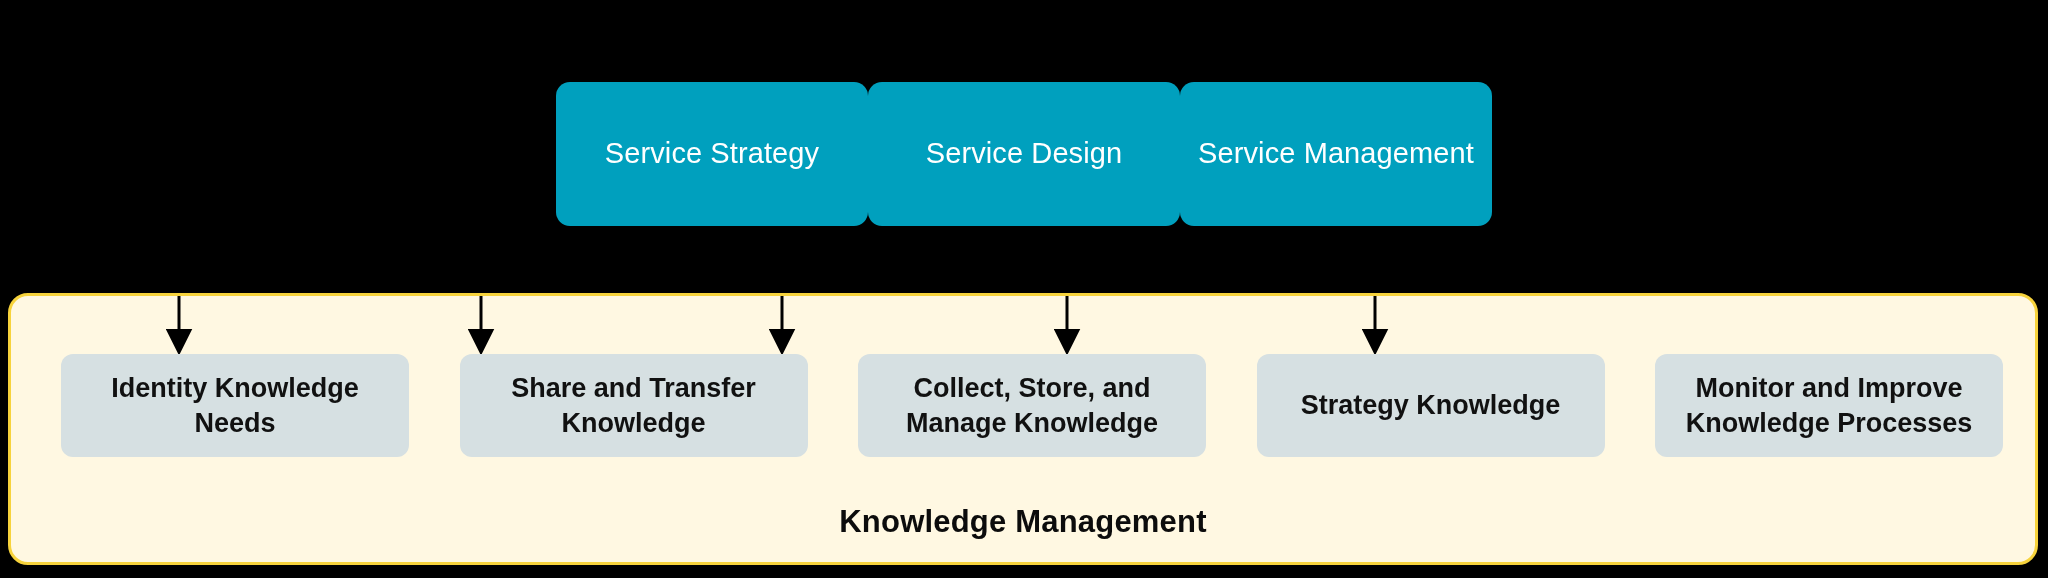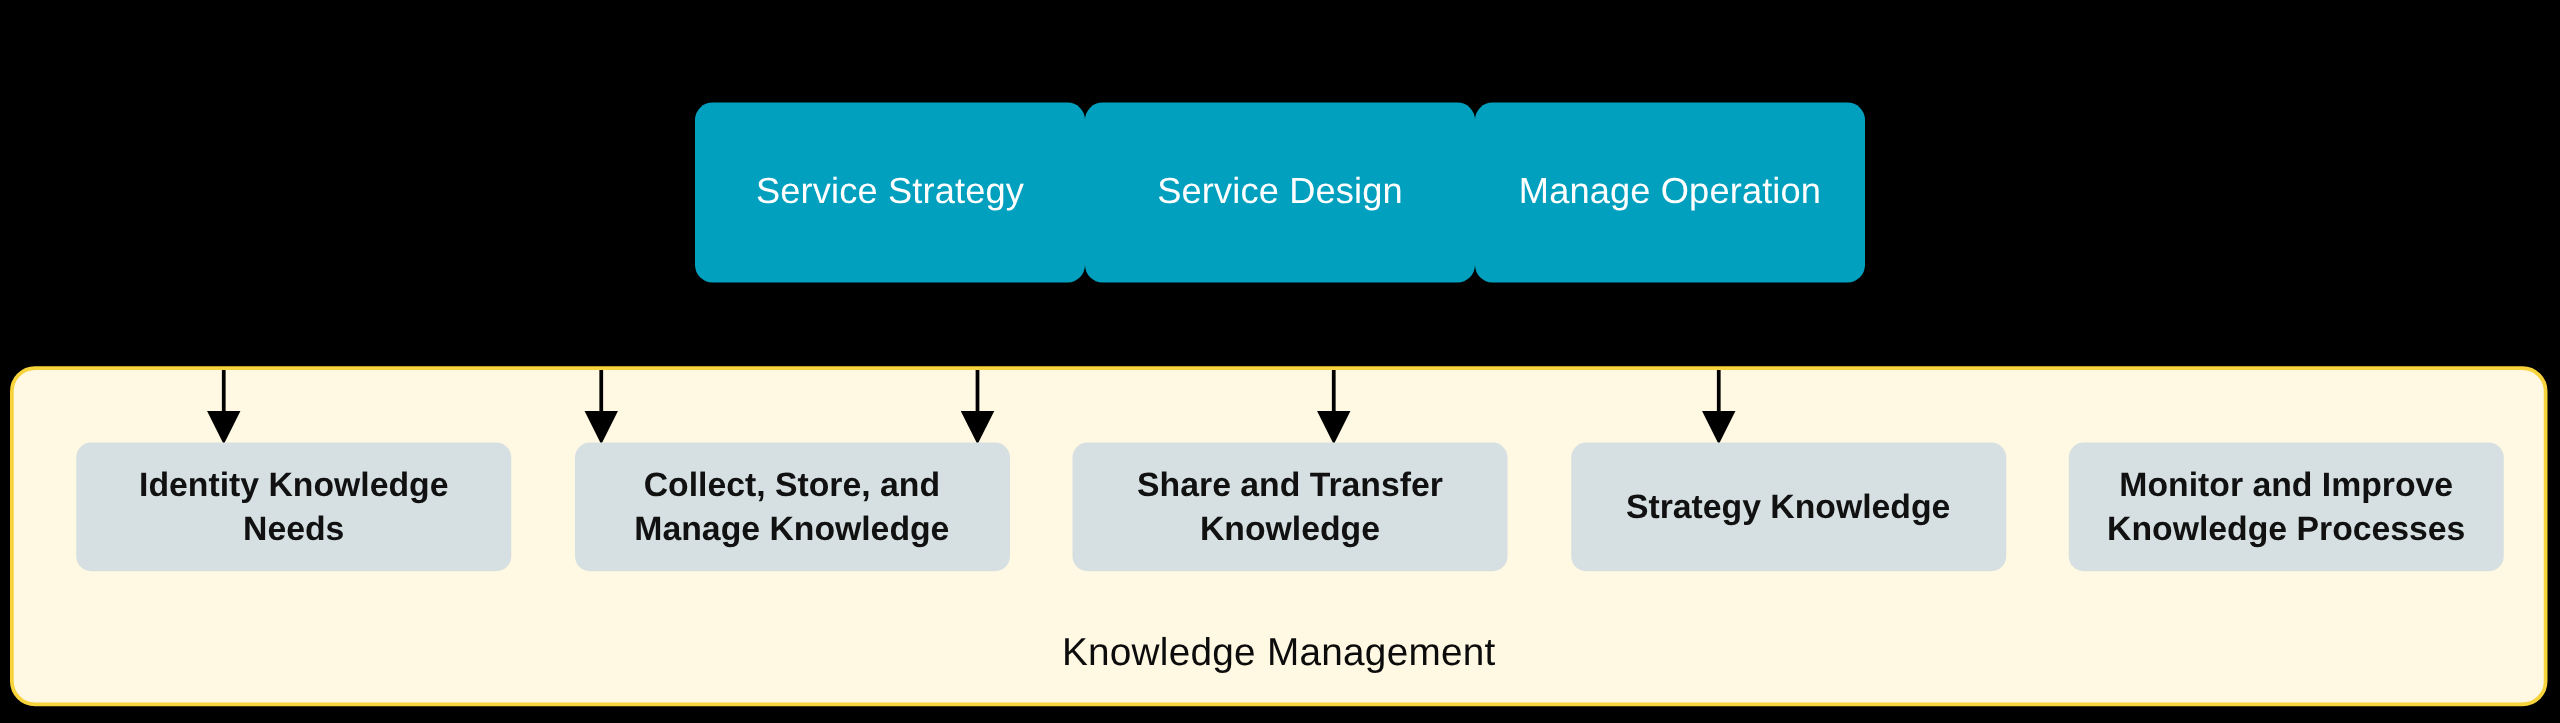--- a/index.html
+++ b/index.html
@@ -59,21 +59,21 @@
     border-radius: 20px;
   }
 
   .km-title {
     position: absolute;
     left: 0;
     right: 0;
     bottom: 22px;
     text-align: center;
     font-size: 31px;
-    font-weight: normal;
+    font-weight: bold;
     color: #0c0c0c;
     letter-spacing: 0.2px;
   }
 
   
   .activity-row {
     position: absolute;
     left: 38px;
     top: 58px;
     width: 1954px;
@@ -115,21 +115,21 @@
 <div id="diagram">
 
   <div class="stage-row">
     <div class="stage-box">
       <span>Service Strategy</span>
     </div>
     <div class="stage-box">
       <span>Service Design</span>
     </div>
     <div class="stage-box">
-      <span>Manage Operation</span>
+      <span>Service Management</span>
     </div>
   </div>
 
   <div class="km-container">
 
     <svg class="arrow-layer" viewBox="0 0 2030 272" preserveAspectRatio="none">
       <defs>
         <marker id="ah" markerWidth="9" markerHeight="9" refX="4.5" refY="4.5" orient="auto" markerUnits="strokeWidth">
           <path d="M0,0 L9,4.5 L0,9 z" fill="#000000"></path>
         </marker>
@@ -141,24 +141,24 @@
         <line x1="1056" y1="-48" x2="1056" y2="46"></line>
         <line x1="1364" y1="-48" x2="1364" y2="46"></line>
       </g>
     </svg>
 
     <div class="activity-row">
       <div class="activity-box">
         <span>Identity Knowledge Needs</span>
       </div>
       <div class="activity-box">
-        <span>Collect, Store, and Manage Knowledge</span>
+        <span>Share and Transfer Knowledge</span>
       </div>
       <div class="activity-box">
-        <span>Share and Transfer Knowledge</span>
+        <span>Collect, Store, and Manage Knowledge</span>
       </div>
       <div class="activity-box">
         <span>Strategy Knowledge</span>
       </div>
       <div class="activity-box">
         <span>Monitor and Improve Knowledge Processes</span>
       </div>
     </div>
 
     <div class="km-title">Knowledge Management</div>

